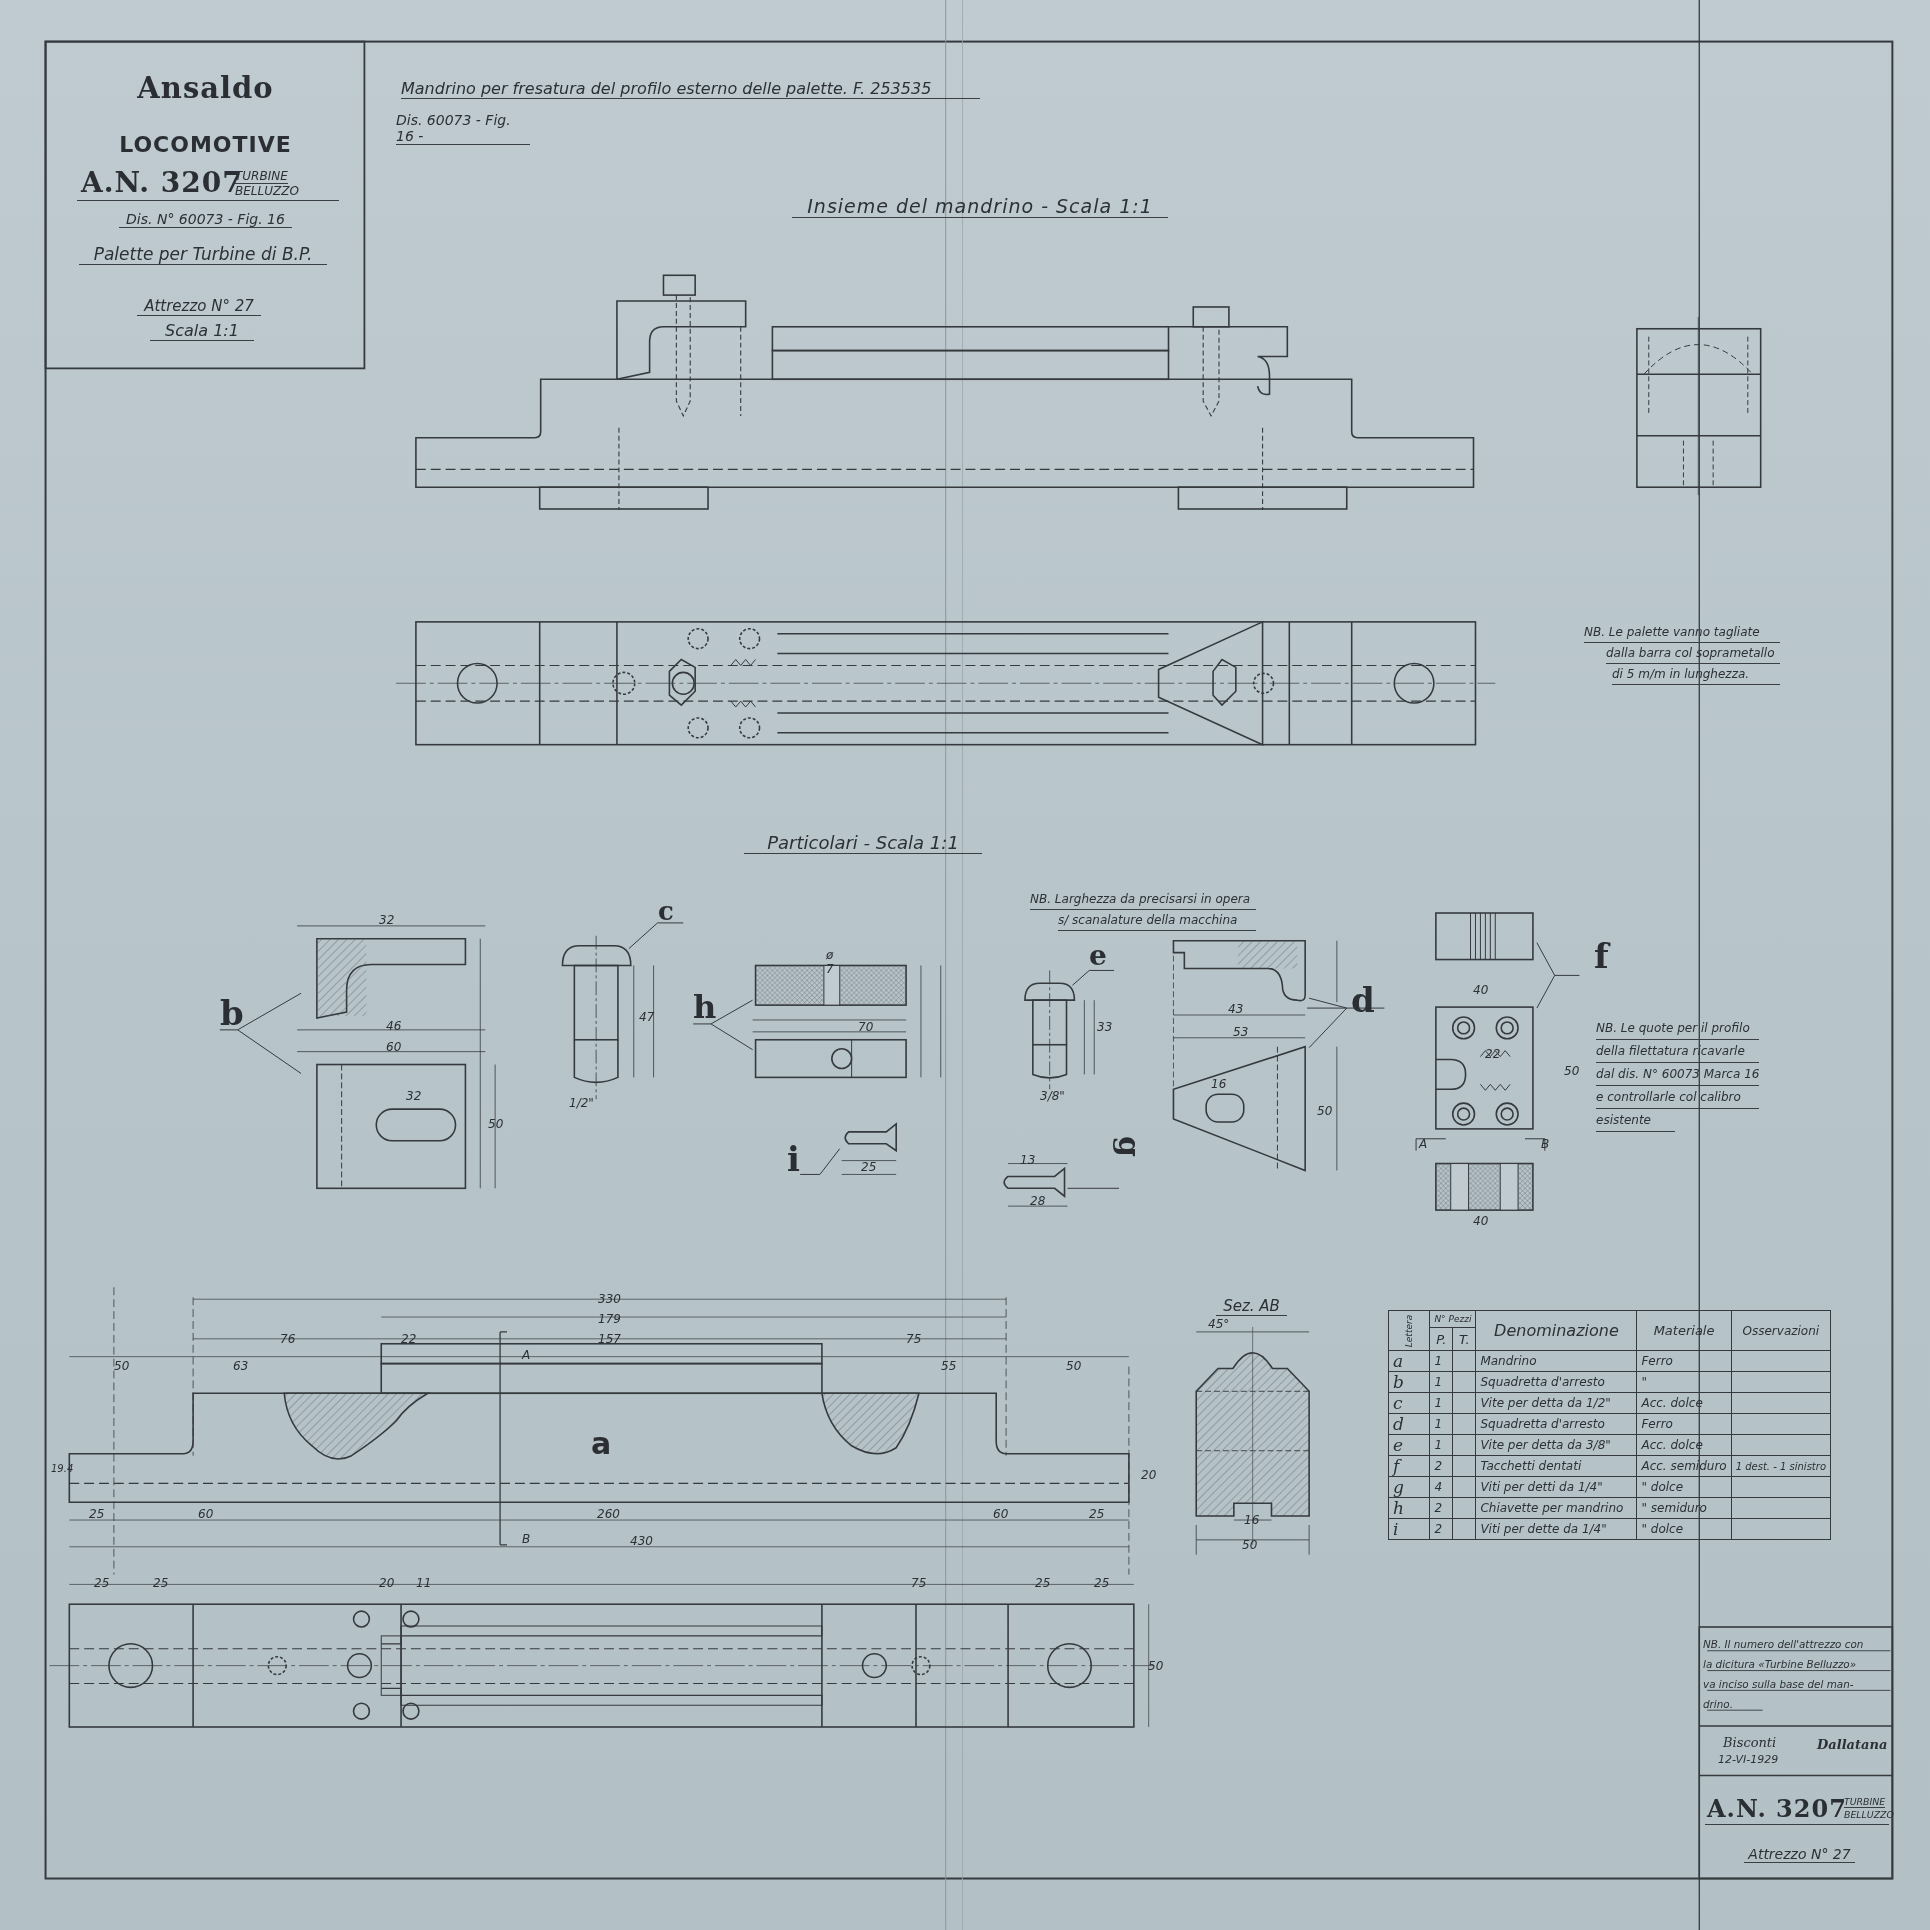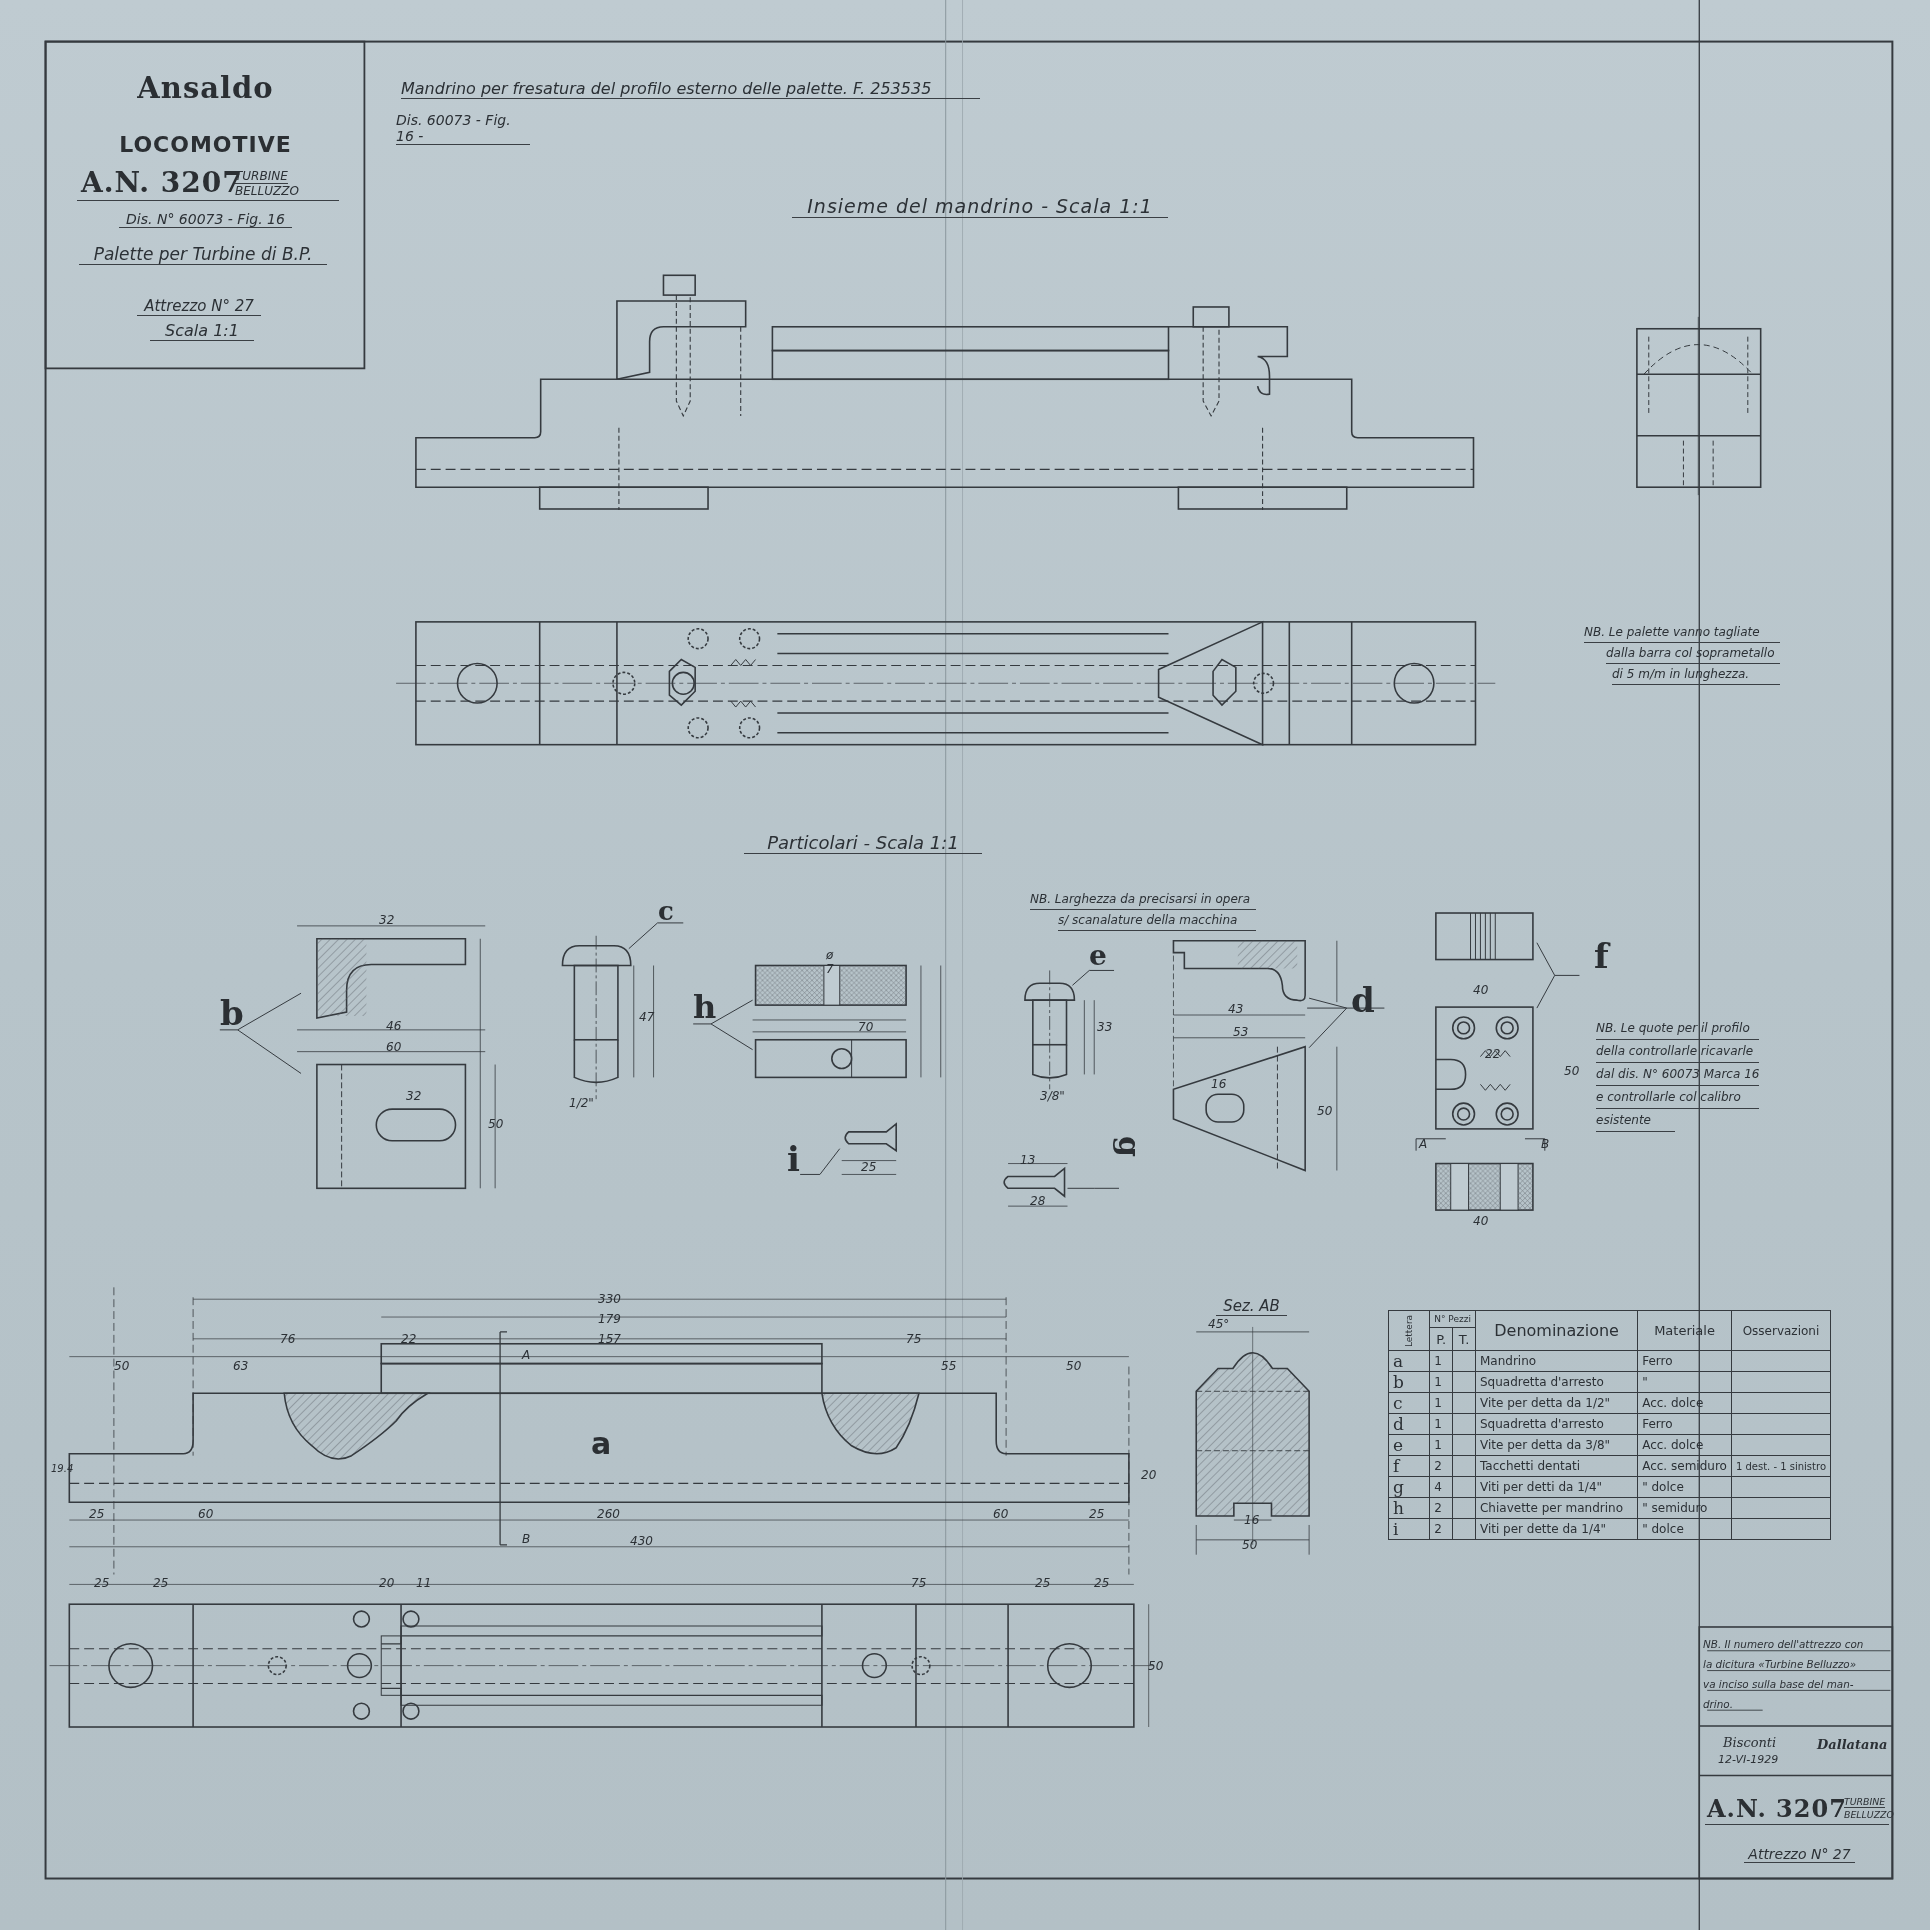--- a/index.html
+++ b/index.html
@@ -6,21 +6,21 @@
   body{width:1931px;height:1931px;background:#b9c6cc;position:relative;overflow:hidden;
        font-family:"DejaVu Sans",sans-serif;color:#2a2f33;}
   .sheet{position:absolute;left:0;top:0;width:1931px;height:1931px;
          background:linear-gradient(180deg,#bfcbd1 0%,#b7c4ca 50%,#b3c0c6 100%);}
   .abs{position:absolute;}
   .hand{font-family:"DejaVu Sans",sans-serif;font-style:italic;color:#2c3136;}
   .ul{border-bottom:1.5px solid #3a3f44;}
   svg{position:absolute;left:0;top:0;}
   .stencil{font-family:"DejaVu Serif",serif;font-weight:bold;color:#2b2f33;letter-spacing:1px;}
   .letter{font-family:"DejaVu Serif",serif;font-weight:bold;color:#2b2f33;}
-  table.parts{position:absolute;border-collapse:collapse;font-family:"DejaVu Sans",sans-serif;font-size:12px;color:#2c3136;}
+  table.parts{position:absolute;border-collapse:collapse;font-family:"DejaVu Sans",sans-serif;font-style:italic;font-size:12px;color:#2c3136;}
   table.parts td,table.parts th{border:1.4px solid #353a3f;padding:0 4px;height:20px;font-weight:normal;white-space:nowrap;}
   table.parts th{height:22px;}
 </style>
 </head>
 <body>
 
 <div class="sheet"></div>
 
 <svg width="1931" height="1931" fill="none" stroke="#353a3f" stroke-width="1.6" viewBox="0 0 1950 1950">
   <defs>
@@ -246,21 +246,21 @@
   <div class="ul">NB. Le palette vanno tagliate</div>
   <div class="ul" style="margin-left:22px;">dalla barra col soprametallo</div>
   <div class="ul" style="margin-left:28px;width:168px;">di 5 m/m in lunghezza.</div>
 </div>
 <div class="abs hand" style="left:1030px;top:889px;font-size:12px;line-height:20px;">
   <div class="ul">NB. Larghezza da precisarsi in opera</div>
   <div class="ul" style="margin-left:28px;width:198px;">s/ scanalature della macchina</div>
 </div>
 <div class="abs hand" style="left:1596px;top:1017px;font-size:12px;line-height:22px;">
   <div class="ul">NB. Le quote per il profilo</div>
-  <div class="ul">della controllarle ricavarle</div>
+  <div class="ul">della filettatura ricavarle</div>
   <div class="ul">dal dis. N° 60073 Marca 16</div>
   <div class="ul">e controllarle col calibro</div>
   <div class="ul" style="width:79px;">esistente</div>
 </div>
 <div class="abs hand" style="left:1703px;top:1634px;font-size:10.4px;line-height:20px;width:186px;">
   <div>NB. Il numero dell'attrezzo con</div>
   <div>la dicitura «Turbine Belluzzo»</div>
   <div>va inciso sulla base del man-</div>
   <div>drino.</div>
 </div>

